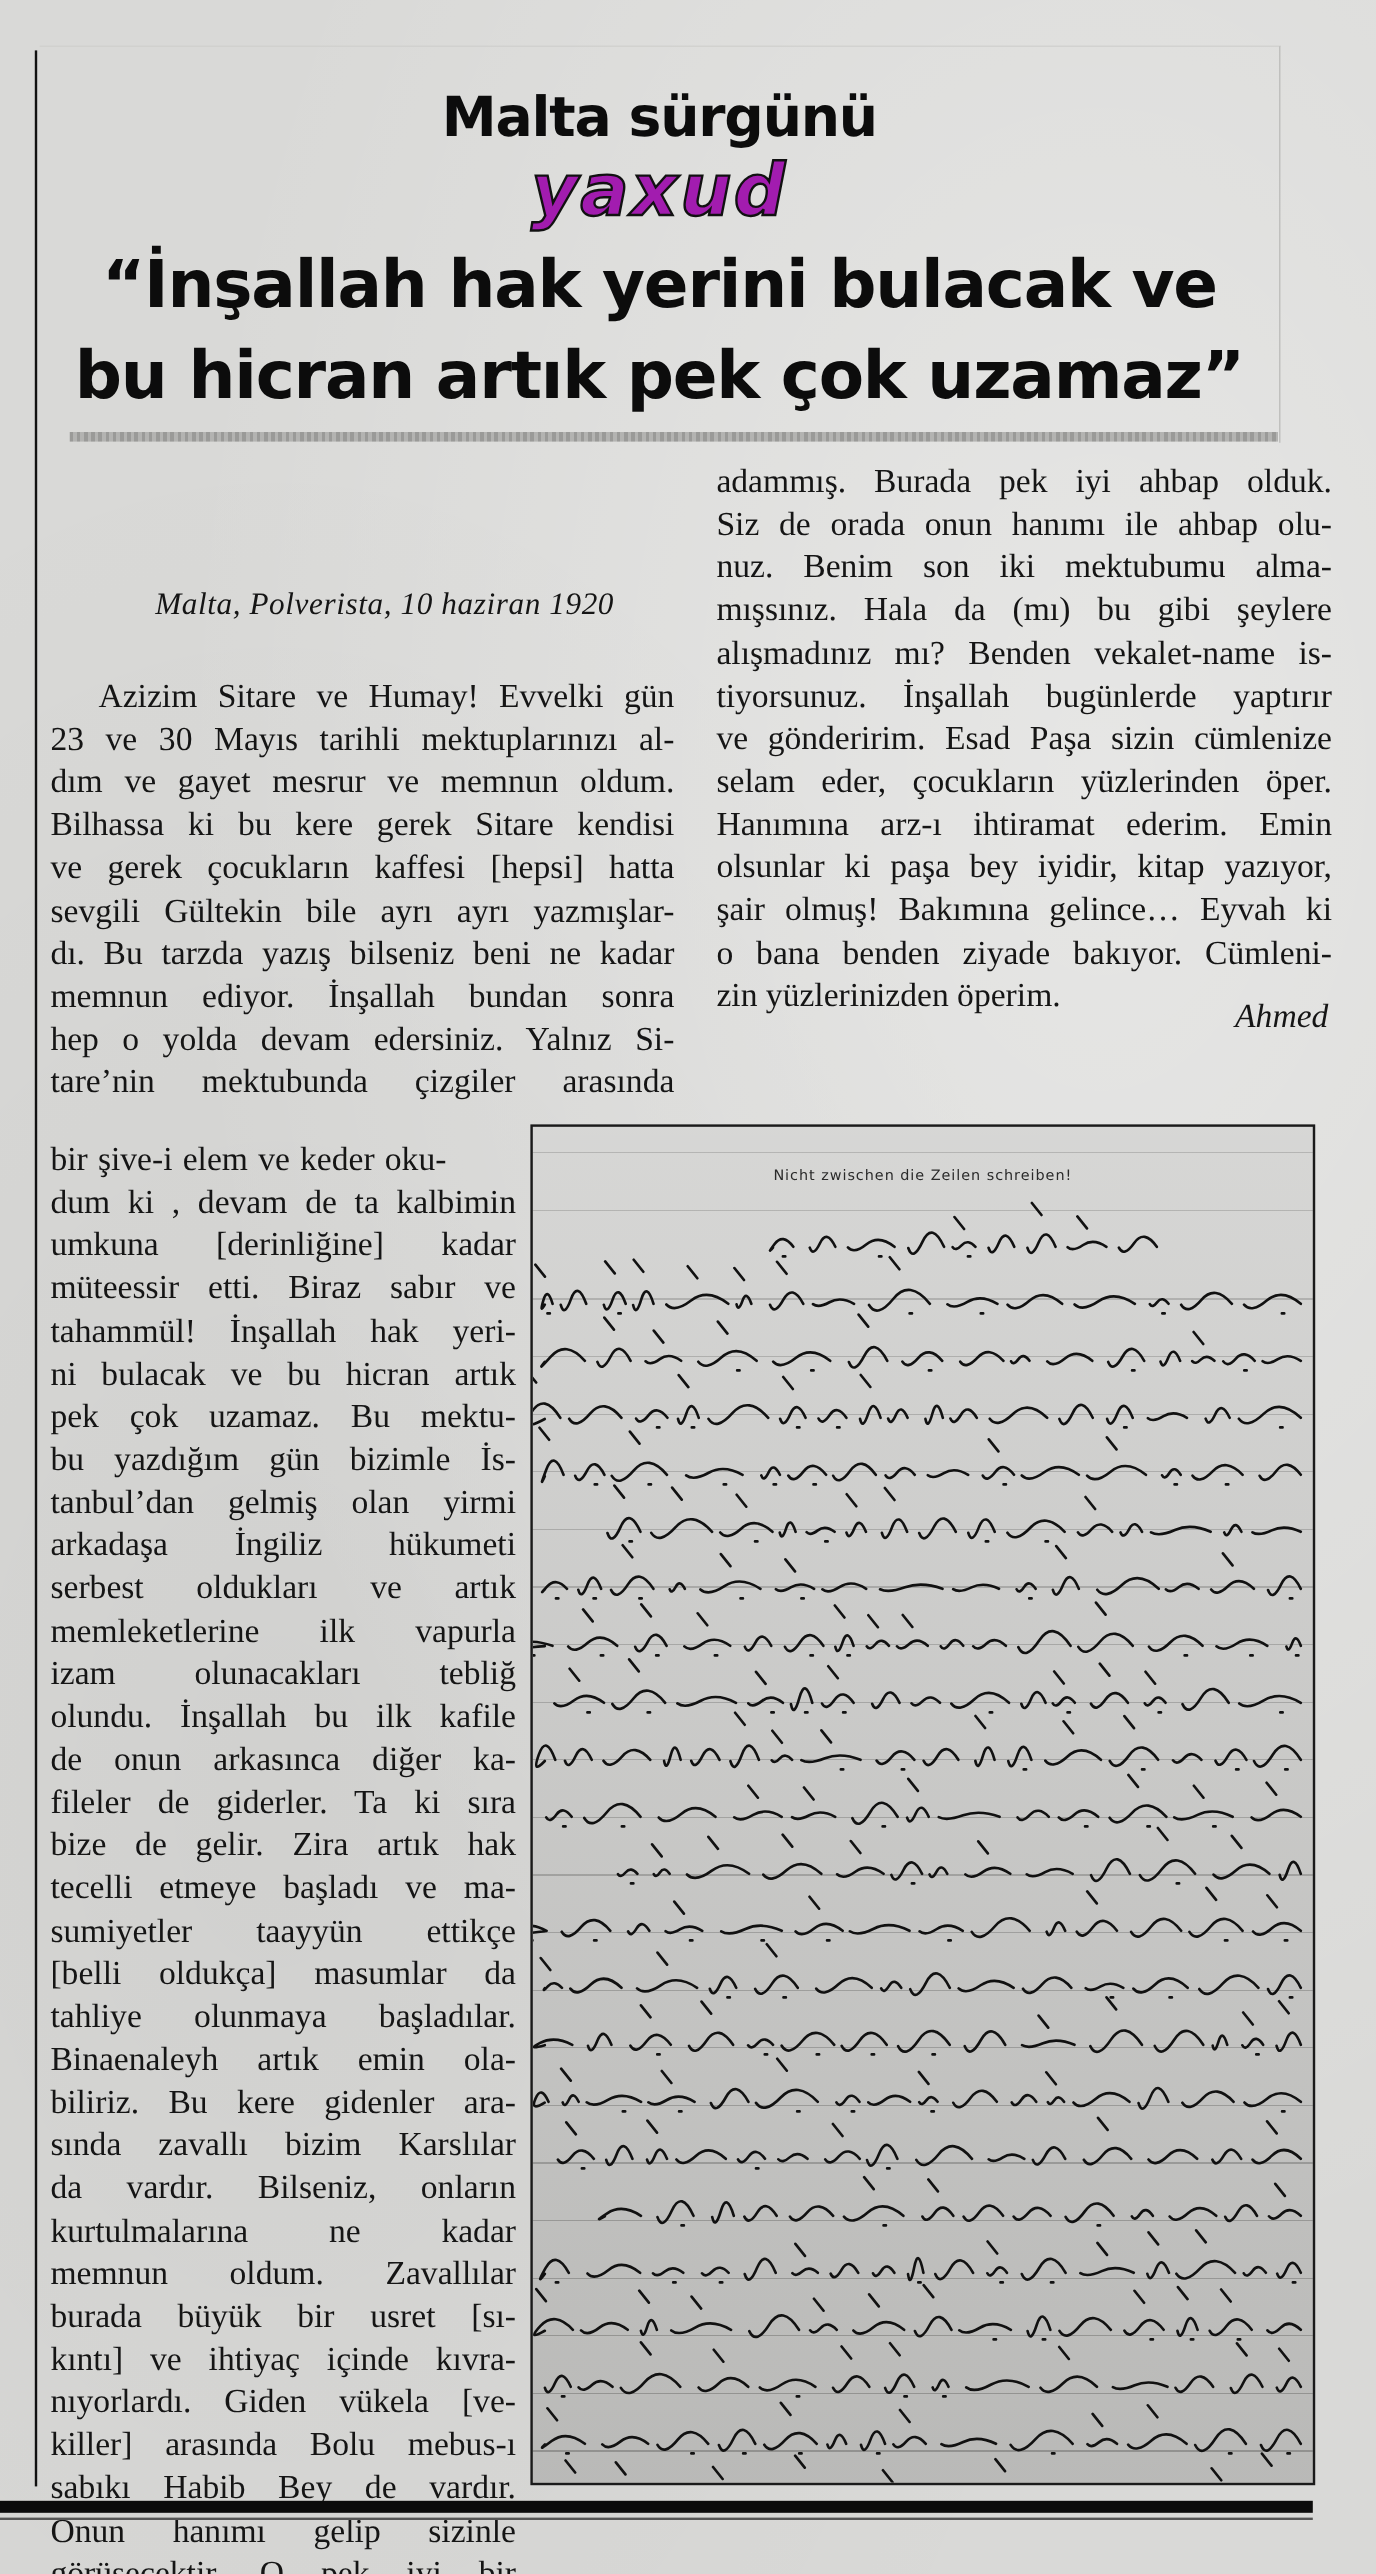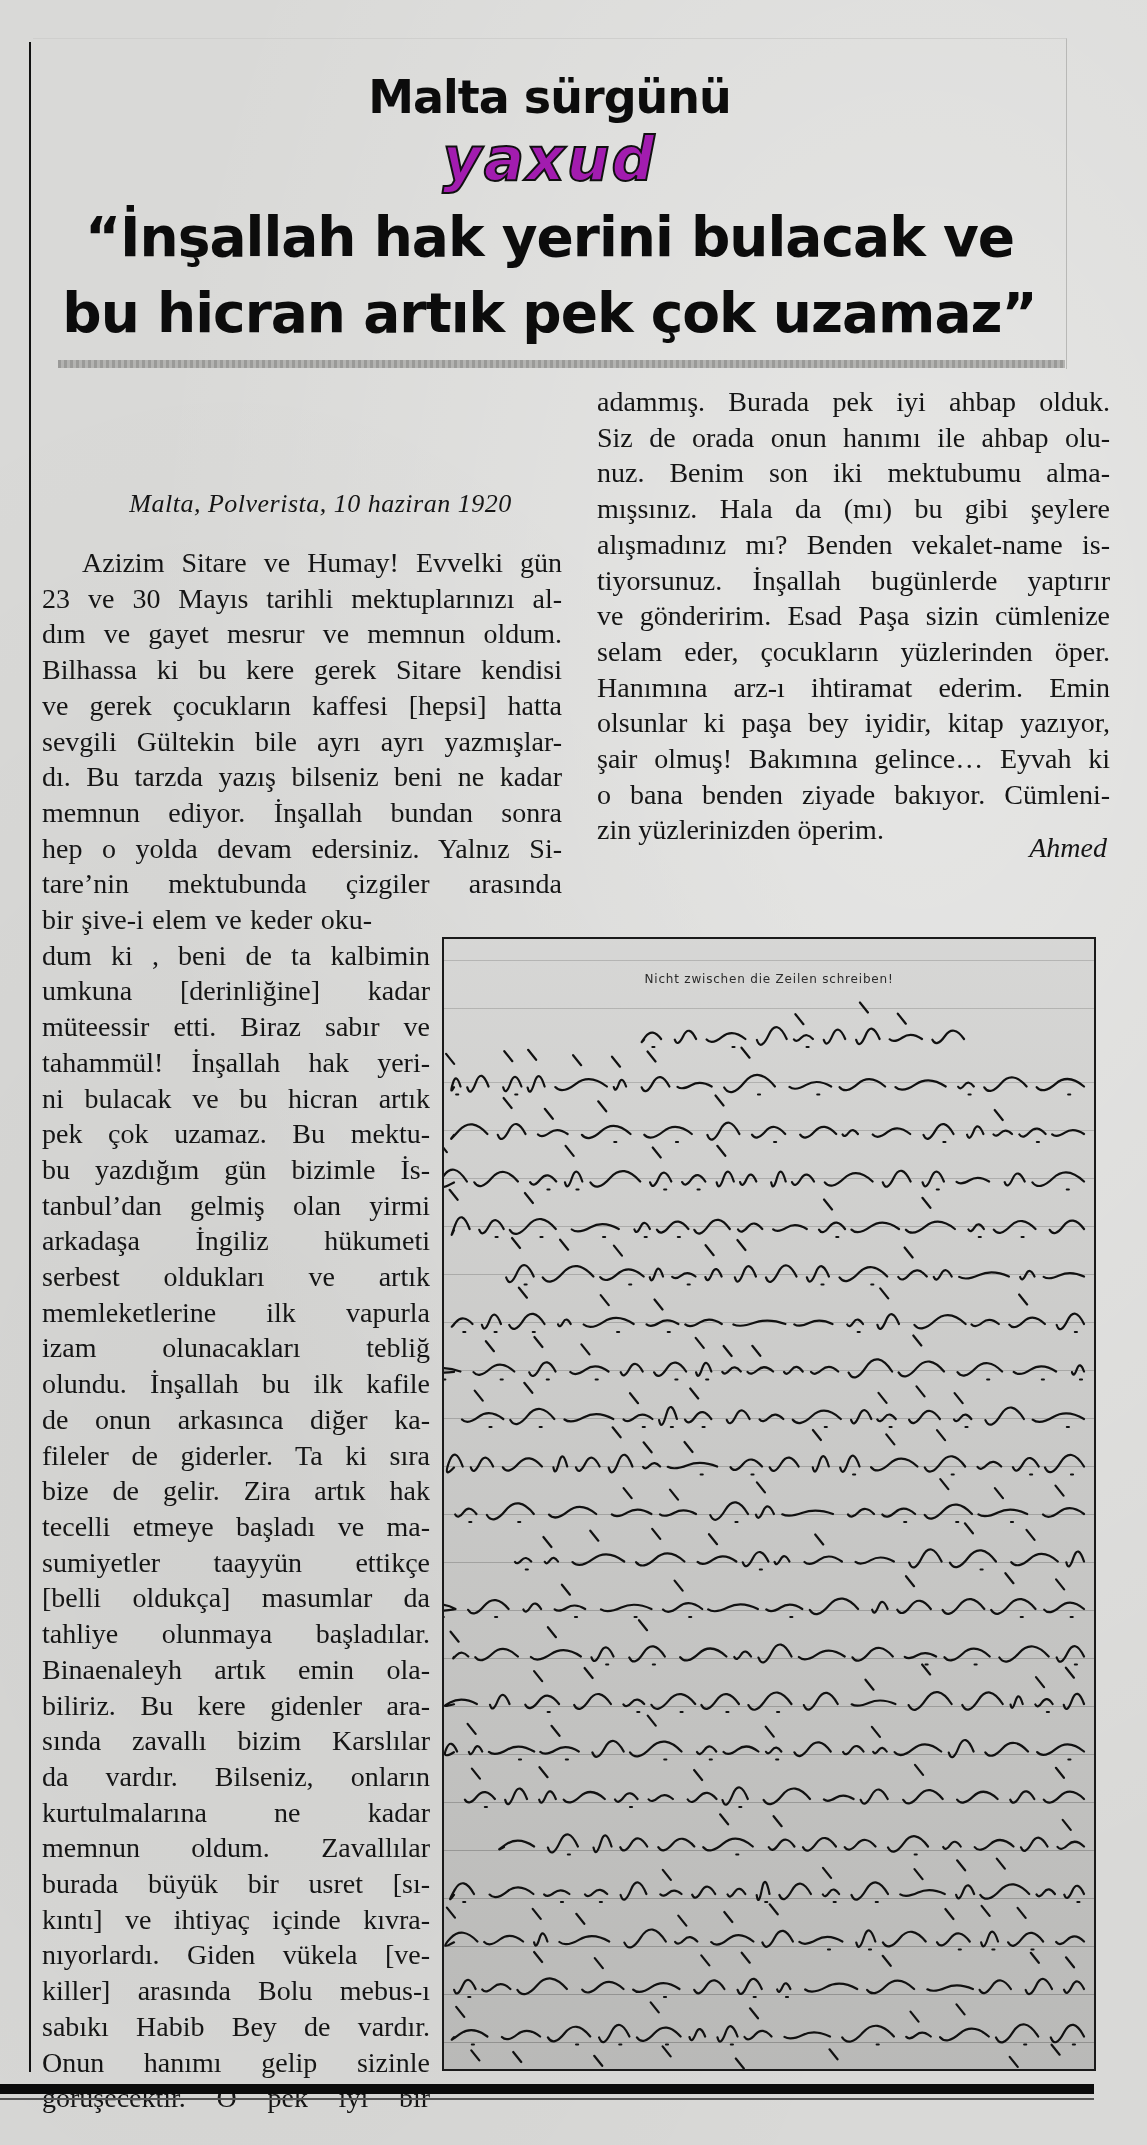--- a/index.html
+++ b/index.html
@@ -42,21 +42,21 @@
     padding-left: 0;
   }
   .body-line {
     display: block; font-size: 28px; line-height: 35.7px; white-space: nowrap;
     text-align: justify; text-align-last: justify; width: 497px;
   }
   .body-line.last { text-align-last: left; }
   .body-line.indent { padding-left: 40px; width: 457px; }
   .col-left-lines { position: absolute; left: 42px; top: 545px; }
   .col-left-lines .body-line { width: 520px; }
-  .col-left-lines .body-line.indent { width: 480px; padding-left: 40px; }
+  .col-left-lines .body-line.indent { width: 480px; padding-left: 40px; margin-top: 18px; }
   .col-left-lines .body-line.narrow { width: 388px; }
   .col-right-lines { position: absolute; left: 597px; top: 384px; }
   .col-right-lines .body-line { width: 513px; }
   .signature {
     position: absolute; right: 40px; top: 832px; font-style: italic; font-size: 28px;
   }
   .letter-image {
     position: absolute; left: 442px; top: 937px; width: 650px; height: 1130px;
     border: 2px solid #1a1a1a;
     background-color: #c9c9c7;
@@ -99,22 +99,22 @@
     <span class="body-line indent">Azizim Sitare ve Humay! Evvelki gün</span>
     <span class="body-line">23 ve 30 Mayıs tarihli mektuplarınızı al-</span>
     <span class="body-line">dım ve gayet mesrur ve memnun oldum.</span>
     <span class="body-line">Bilhassa ki bu kere gerek Sitare kendisi</span>
     <span class="body-line">ve gerek çocukların kaffesi [hepsi] hatta</span>
     <span class="body-line">sevgili Gültekin bile ayrı ayrı yazmışlar-</span>
     <span class="body-line">dı. Bu tarzda yazış bilseniz beni ne kadar</span>
     <span class="body-line">memnun ediyor. İnşallah bundan sonra</span>
     <span class="body-line">hep o yolda devam edersiniz. Yalnız Si-</span>
     <span class="body-line">tare’nin mektubunda çizgiler arasında</span>
-    <span class="body-line" style="width: 330px;">bir şive-i elem ve keder oku-</span>
-    <span class="body-line narrow">dum ki , beni de ta kalbimin</span>
+    <span class="body-line" style="width: 330px; margin-top: 29px;">bir şive-i elem ve keder oku-</span>
+    <span class="body-line narrow">dum ki , devam de ta kalbimin</span>
     <span class="body-line narrow">umkuna [derinliğine] kadar</span>
     <span class="body-line narrow">müteessir etti. Biraz sabır ve</span>
     <span class="body-line narrow">tahammül! İnşallah hak yeri-</span>
     <span class="body-line narrow">ni bulacak ve bu hicran artık</span>
     <span class="body-line narrow">pek çok uzamaz. Bu mektu-</span>
     <span class="body-line narrow">bu yazdığım gün bizimle İs-</span>
     <span class="body-line narrow">tanbul’dan gelmiş olan yirmi</span>
     <span class="body-line narrow">arkadaşa İngiliz hükumeti</span>
     <span class="body-line narrow">serbest oldukları ve artık</span>
     <span class="body-line narrow">memleketlerine ilk vapurla</span>

